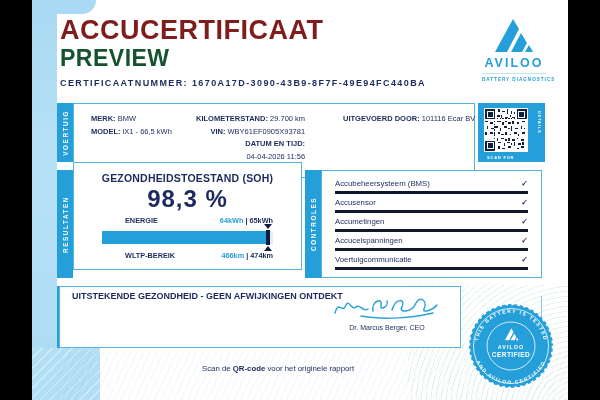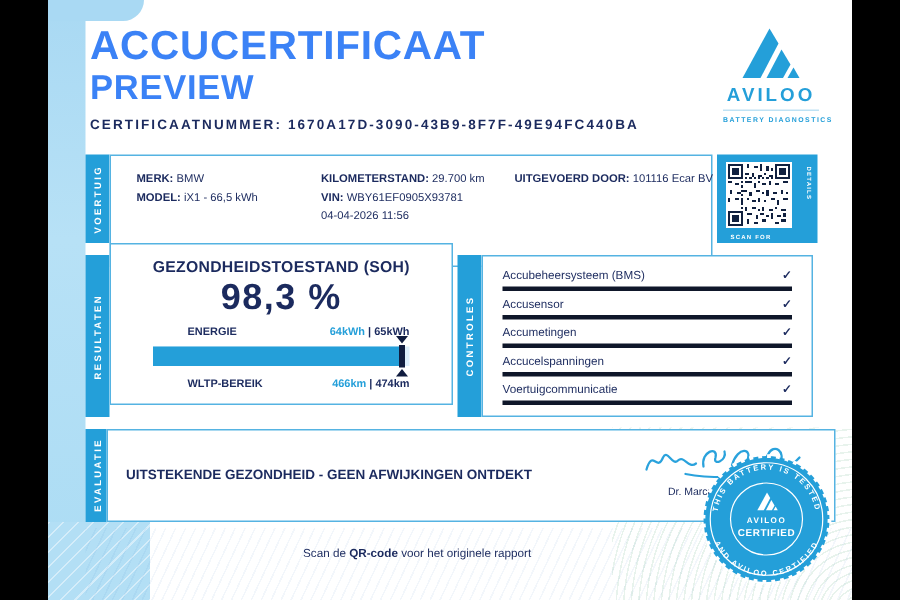--- a/index.html
+++ b/index.html
@@ -14,40 +14,40 @@
     border-radius:0 0 18px 0; }
   .deco-corner-bottom { position:absolute; left:0; top:348px; width:68px; height:52px; background:#b3dff5;
     background-image:repeating-linear-gradient(135deg, rgba(255,255,255,.45) 0 1px, transparent 1px 7px); }
   .deco-lines-bottom { position:absolute; left:25px; right:0; top:352px; bottom:0; pointer-events:none;
     background:repeating-linear-gradient(115deg, rgba(40,110,190,.06) 0 1px, transparent 1px 6px); }
   .deco-guilloche { position:absolute; right:0; bottom:0; width:160px; height:115px; pointer-events:none;
     background:repeating-radial-gradient(circle at 105% 110%, rgba(90,170,125,.14) 0 1px, transparent 1px 5px); }
   .deco-vline { position:absolute; left:509px; top:296px; width:1px; height:66px; background:rgba(36,159,217,.55); }
 
   
-  .title { position:absolute; left:28px; top:15px; font-size:27px; font-weight:800; letter-spacing:.5px; color:#3b82f6; }
-  .subtitle { position:absolute; left:28px; top:45px; font-size:23px; font-weight:800; letter-spacing:.5px; color:#3b82f6; }
+  .title { position:absolute; left:28px; top:15px; font-size:27px; font-weight:800; letter-spacing:.5px; color:#7f1d1d; }
+  .subtitle { position:absolute; left:28px; top:45px; font-size:23px; font-weight:800; letter-spacing:.5px; color:#14532d; }
   .certnum { position:absolute; left:28px; top:78px; font-size:9px; font-weight:700; letter-spacing:1.4px; color:#1b2a5e; }
 
   .logo { position:absolute; left:450px; top:18px; width:64px; text-align:center; }
   .logo svg { display:block; margin:0 auto; }
   .logo-name { font-size:12.5px; font-weight:800; letter-spacing:2px; color:#249fd9; margin-top:2px; }
   .logo-sep { height:1px; background:#bfe2f4; margin:3px 0; }
   .logo-tag { font-size:4.6px; font-weight:700; letter-spacing:1px; color:#249fd9; white-space:nowrap; }
 
   
   .tab { position:absolute; width:16px; background:#249fd9; display:flex; align-items:center; justify-content:center; }
   .tab span { writing-mode:vertical-rl; transform:rotate(180deg); color:#fff; font-size:6.3px; font-weight:700; letter-spacing:1.6px; white-space:nowrap; }
   .card { position:absolute; background:#fff; border:1px solid #55b3e2; }
 
   
   .tab-vehicle { left:25px; top:103px; height:59px; }
   .card-vehicle { left:41px; top:103px; width:402px; height:75px; }
   .vcol { position:absolute; top:9px; }
-  .vcol-1 { left:17px; } .vcol-2 { left:140px; } .vcol-3 { left:269px; }
+  .vcol-1 { left:17px; } .vcol-2 { left:122px;text-align:right; } .vcol-3 { left:269px; }
   .vrow { font-size:7.5px; line-height:12.5px; white-space:nowrap; }
   .vrow b { font-weight:700; }
   .qr-block { position:absolute; left:446px; top:103px; width:67px; height:59px; background:#249fd9; }
   .qr-block svg { position:absolute; left:6px; top:5px; }
   .qr-side { position:absolute; right:3px; top:8px; writing-mode:vertical-rl; font-size:4px; font-weight:700; letter-spacing:.8px; color:#fff; }
   .qr-bottom { position:absolute; left:9px; bottom:2px; font-size:4px; font-weight:700; letter-spacing:.8px; color:#fff; }
 
   
   .tab-results { left:25px; top:170px; height:108px; }
   .card-results { left:41px; top:162px; width:229px; height:108px; text-align:center; }
@@ -65,21 +65,21 @@
   .tri-down { position:absolute; right:-2px; bottom:-7px; width:0; height:0; border-left:4px solid transparent; border-right:4px solid transparent; border-bottom:5px solid #101c3f; }
 
   
   .tab-checks { left:273px; top:170px; height:108px; }
   .card-checks { left:289px; top:170px; width:221px; height:108px; padding:4px 13px 0; }
   .check-row { display:flex; justify-content:space-between; align-items:center; height:19px; border-bottom:3px solid #0f172a; font-size:7.8px; }
   .check-mark { font-size:8px; font-weight:700; color:#1b2a5e; }
 
   
   .tab-eval { left:25px; top:286px; height:62px; }
-  .card-eval { left:39px; top:286px; width:486px; height:62px; padding:24px 12px; }
+  .card-eval { left:27px; top:286px; width:402px; height:62px; padding:4px 12px; }
   .eval-heading { font-size:9px; font-weight:800; }
   .eval-body { margin-top:4px; width:266px; font-size:7.3px; line-height:10.6px; }
   .signature { position:absolute; right:12px; top:5px; width:122px; text-align:center; }
   .sig-name { font-size:7px; margin-top:-2px; }
 
   
   .footer { position:absolute; left:170px; top:363px; font-size:7.8px; line-height:12px; }
   .footer b { font-weight:700; }
   .footer .link { font-weight:700; }
 
@@ -117,20 +117,21 @@
       <span>VOERTUIG</span>
     </div>
   <div class="card card-vehicle">
     <div class="vcol vcol-1">
       <div class="vrow"><b>MERK:</b> <span>BMW</span></div>
       <div class="vrow"><b>MODEL:</b> <span>iX1 - 66,5 kWh</span></div>
     </div>
     <div class="vcol vcol-2">
       <div class="vrow"><b>KILOMETERSTAND:</b> <span>29.700 km</span></div>
       <div class="vrow"><b>VIN:</b> <span>WBY61EF0905X93781</span></div>
+      <div class="vrow"><b>DATUM EN TIJD:</b></div>
       <div class="vrow"><span>04-04-2026 11:56</span></div>
     </div>
     <div class="vcol vcol-3">
       <div class="vrow"><b>UITGEVOERD DOOR:</b> <span>101116 Ecar BV</span></div>
     </div>
   </div>
 
   <div class="qr-block">
     <svg width="44" height="44" viewBox="-1 -1 31 31" shape-rendering="crispEdges">
       <rect x="-1" y="-1" width="31" height="31" fill="#fff"></rect>

